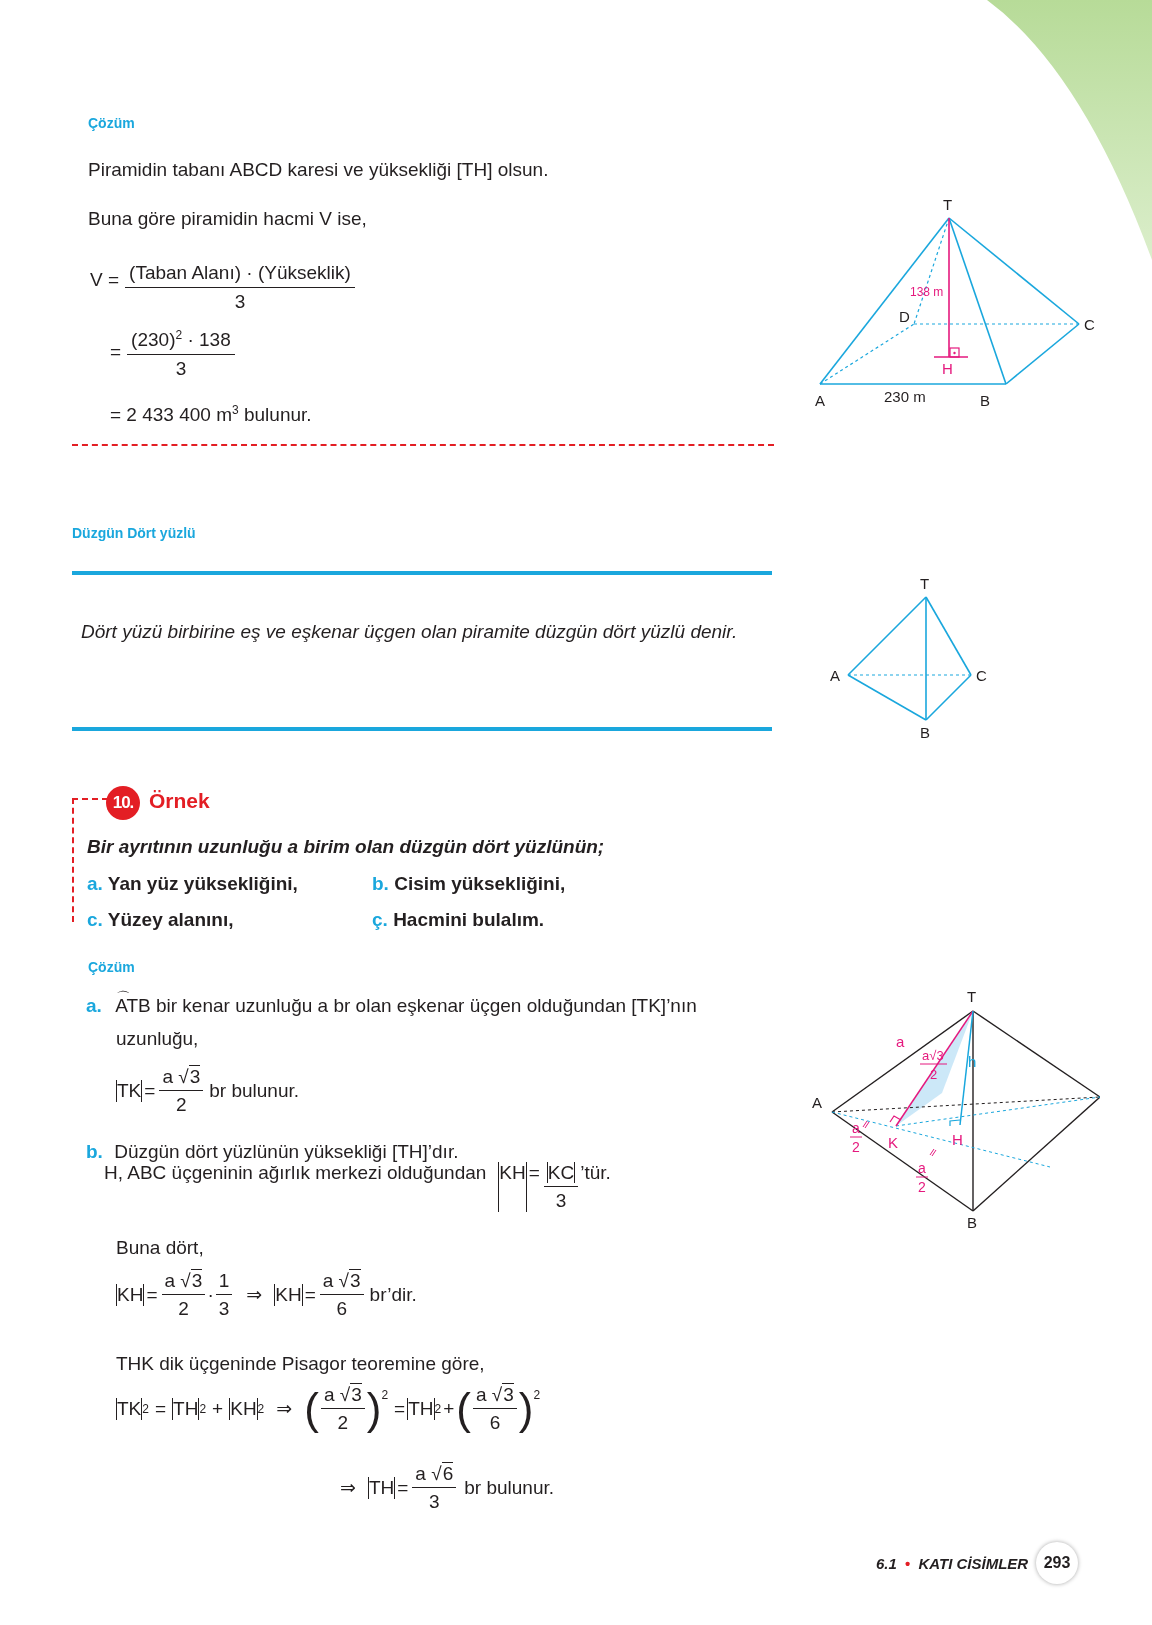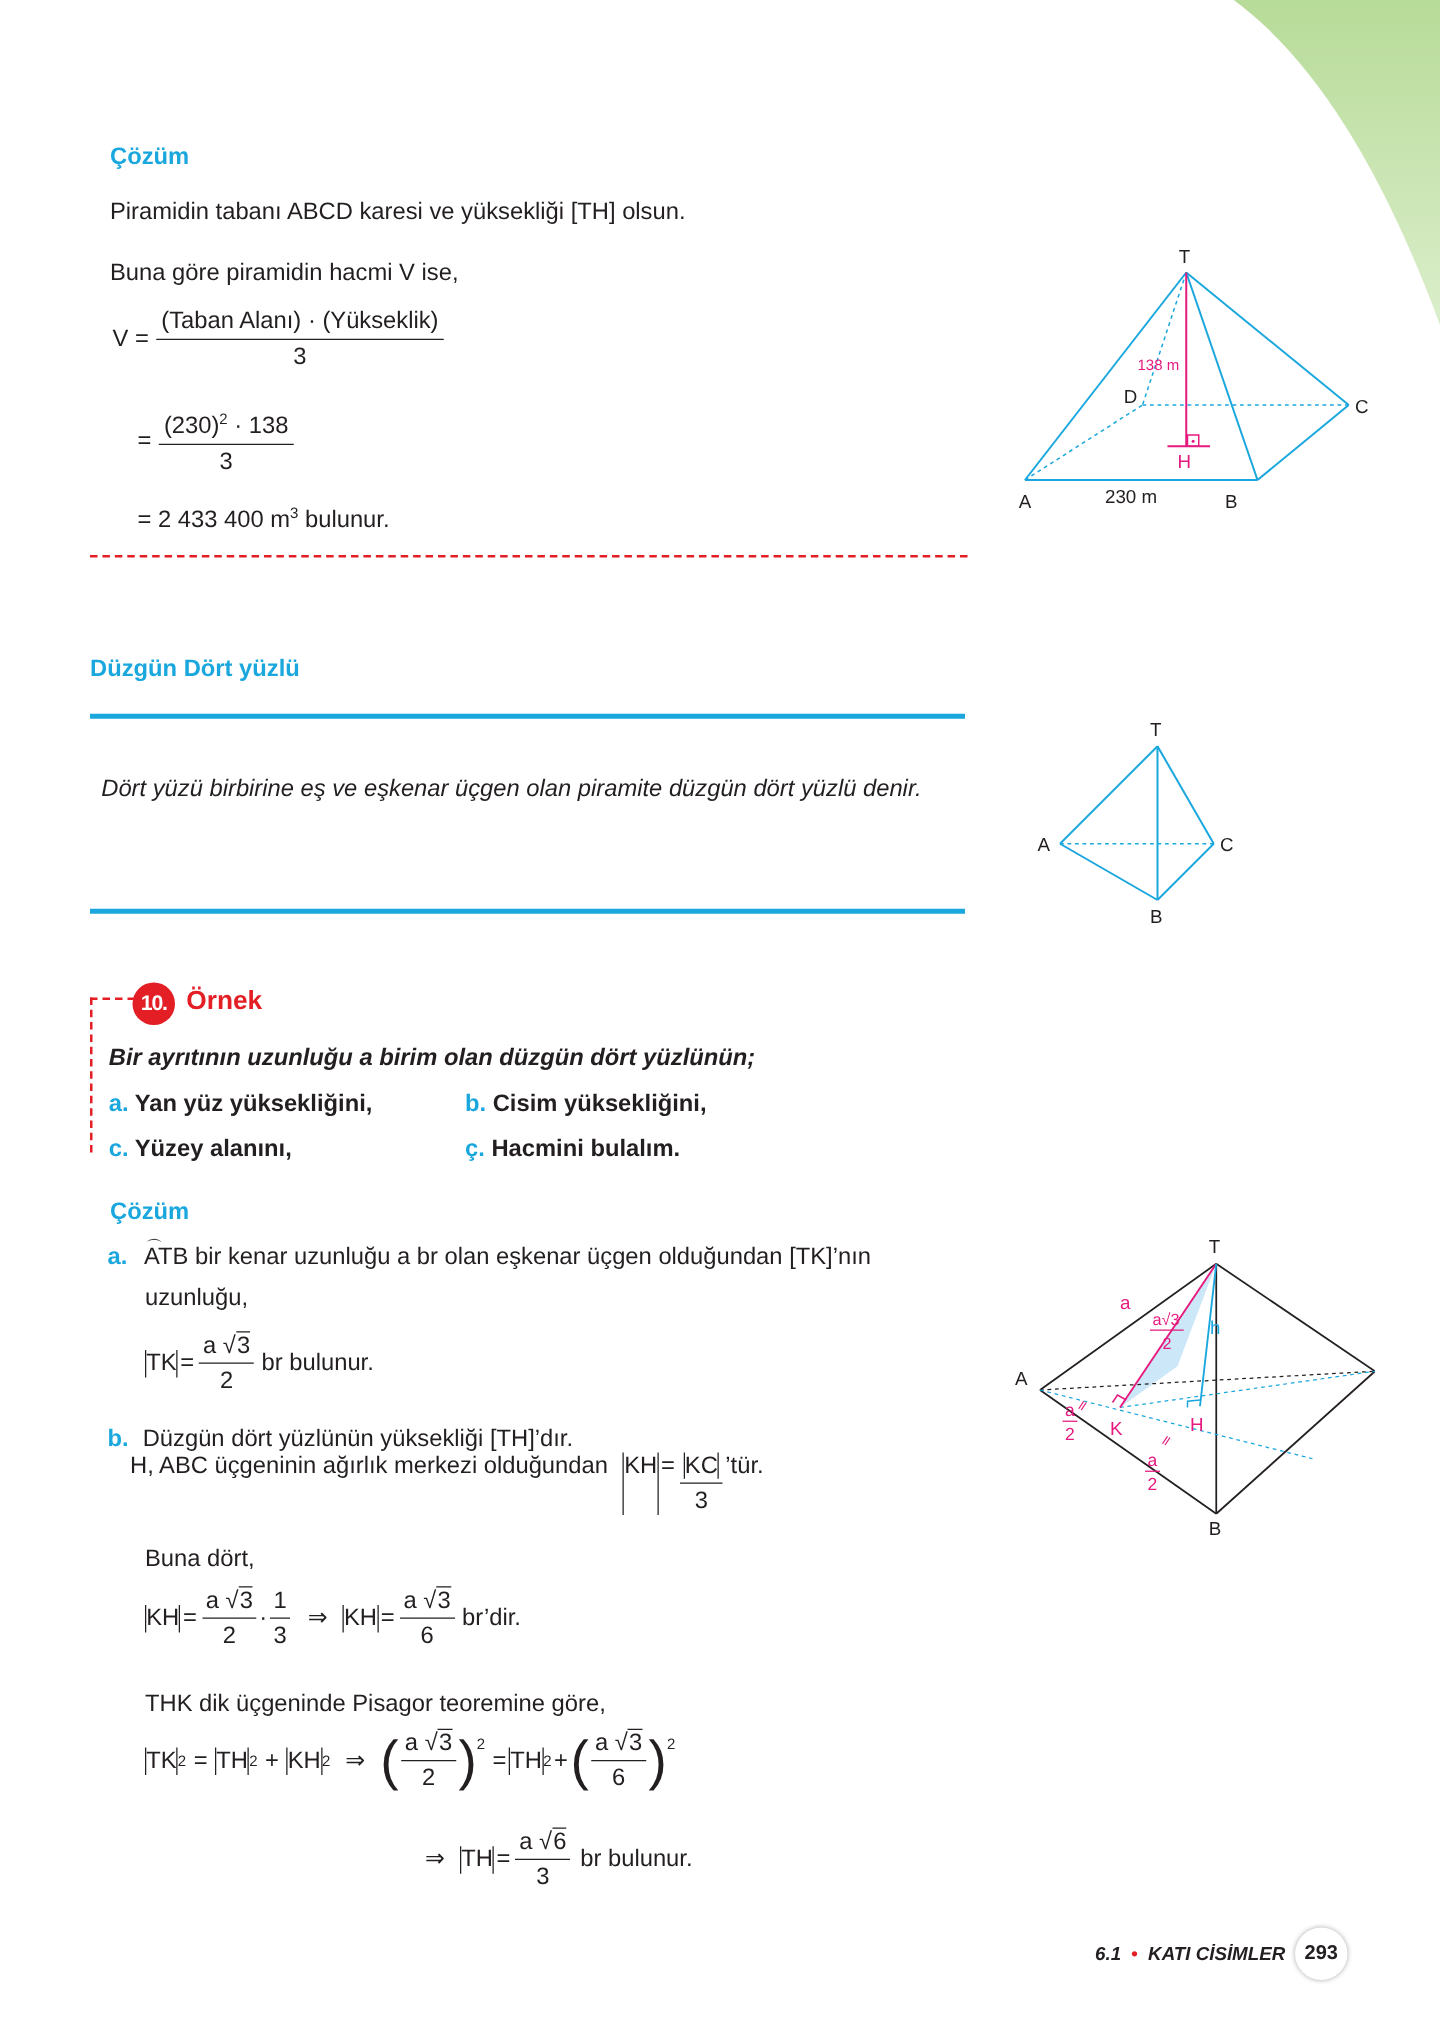--- a/index.html
+++ b/index.html
@@ -8,21 +8,21 @@
     background: #ffffff; color: #231f20;
     font-family: "Liberation Sans", sans-serif;
   }
   .corner {
     position: absolute; right: 0; top: 0; width: 220px; height: 260px;
   }
   .abs { position: absolute; }
   .t { font-size: 19px; line-height: 22px; white-space: nowrap; }
   .cyan { color: #1aa7dd; }
   .red { color: #e31e24; }
-  .head-cyan { color: #1aa7dd; font-weight: bold; font-size: 19px; }
+  .head-cyan { color: #1aa7dd; font-weight: bold; font-size: 14px; }
   .bold { font-weight: bold; }
   .frac { display: inline-flex; flex-direction: column; align-items: center; vertical-align: middle; margin: 0 2px; }
   .frac .num { padding: 0 3px 2px; border-bottom: 1.3px solid #231f20; line-height: 22px; }
   .frac .den { padding-top: 3px; line-height: 22px; }
   .sup { font-size: 12px; vertical-align: super; }
   .bar { border-left: 1.5px solid #231f20; border-right: 1.5px solid #231f20; padding: 0 0; }
   .sqrt { border-top: 1.2px solid #231f20; padding-left: 1px; }
   .paren { font-size: 44px; line-height: 44px; vertical-align: middle; font-weight: 100; color: #231f20; }
   .dashed-red { position: absolute; left: 72px; top: 444px; width: 702px; border-top: 2px dashed #e31e24; }
   .blue-rule { position: absolute; left: 72px; width: 700px; border-top: 4px solid #1aa7dd; }
@@ -46,21 +46,21 @@
   </defs>
   <path d="M55 0 Q150 70 220 260 L220 0 Z" fill="url(#gcorner)"></path>
 </svg>
 
 <div class="abs head-cyan" style="left:88px; top:115px;">Çözüm</div>
 <div class="abs t" style="left:88px; top:159px;">Piramidin tabanı  ABCD  karesi ve yüksekliği  [TH]  olsun.</div>
 <div class="abs t" style="left:88px; top:208px;">Buna göre piramidin hacmi  V  ise,</div>
 
 <div class="abs t" style="left:90px; top:246px; display:flex; align-items:center;">
   <span>V =</span>
-  <span class="frac" style="margin-left:6px;">
+  <span class="frac" style="margin-left:6px;margin-top:16px;">
     <span class="num" style="padding:0 4px 3px;">(Taban Alanı) · (Yükseklik)</span>
     <span class="den">3</span>
   </span>
 </div>
 
 <div class="abs t" style="left:110px; top:324px; display:flex; align-items:center;">
   <span>=</span>
   <span class="frac" style="margin-left:6px;">
     <span class="num" style="padding:0 4px 3px;"><span>(230)</span><span class="sup">2</span><span> · 138</span></span>
     <span class="den">3</span>

